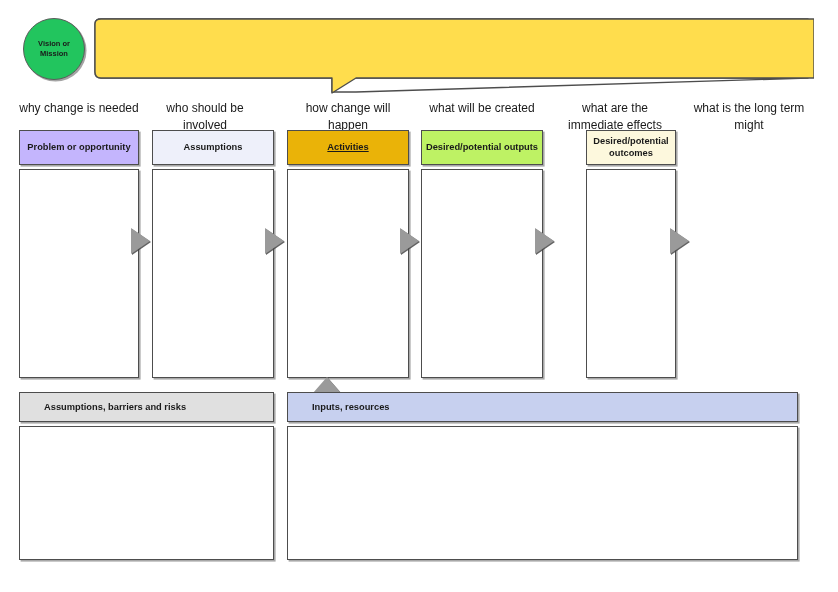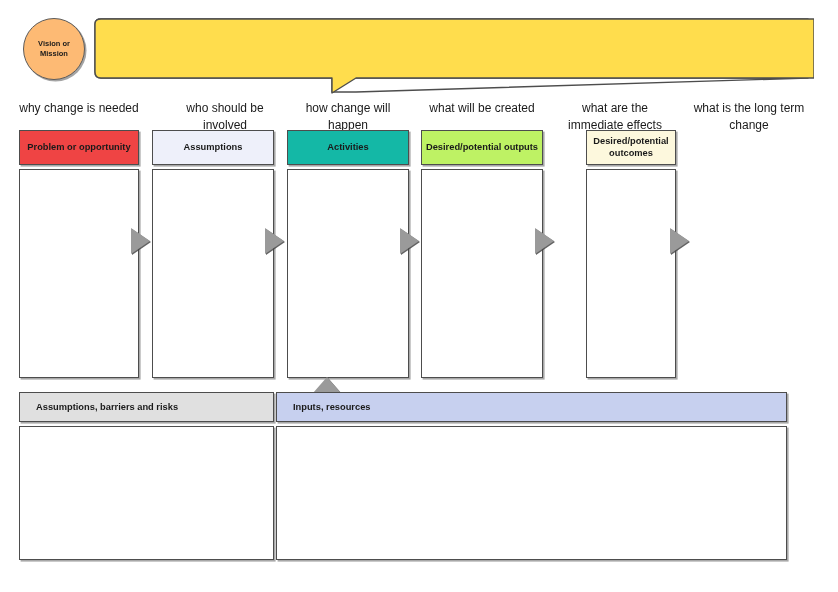--- a/index.html
+++ b/index.html
@@ -23,21 +23,21 @@
   }
 
   
   .vision-circle {
     position: absolute;
     left: 23px;
     top: 18px;
     width: 62px;
     height: 62px;
     border-radius: 50%;
-    background: #fdba74;
+    background: #22c55e;
     border: 1.4px solid #5c5c5c;
     box-sizing: border-box;
     display: flex;
     align-items: center;
     justify-content: center;
     text-align: center;
     font-size: 7.5px;
     font-weight: bold;
     color: #1a1a1a;
     line-height: 1.35;
@@ -131,21 +131,21 @@
   .bottom-head {
     position: relative;
     height: 30px;
     border: 1.4px solid #4d4d4d;
     box-sizing: border-box;
     display: flex;
     align-items: center;
     font-size: 9.3px;
     font-weight: bold;
     color: #1a1a1a;
-    padding-left: 16px;
+    padding-left: 24px;
     box-shadow: 1.6px 1.6px 0 rgba(110,110,110,0.6);
   }
   .bottom-body {
     position: relative;
     margin-top: 4px;
     height: 134px;
     border: 1.4px solid #4d4d4d;
     box-sizing: border-box;
     background: #ffffff;
     box-shadow: 1.6px 1.6px 0 rgba(110,110,110,0.6);
@@ -181,48 +181,48 @@
     <svg class="banner-svg" width="726" height="78" viewBox="0 0 726 78">
       <path d="M7,6 Q7,1 13,1 L720,1 L720,60 L244,60 L244,74 L268,74 L720,60 L720,60
                L268,74 L244,74 L244,60 L13,60 Q7,60 7,54 Z" fill="#ffdd4d" stroke="#4d4d4d" stroke-width="1.4" stroke-linejoin="round"></path>
       <path d="M7,6 Q7,1 13,1 L726,1 L726,60 L268,60 L244,75 L244,60 L13,60 Q7,60 7,54 Z" fill="#ffdd4d" stroke="#4d4d4d" stroke-width="1.4" stroke-linejoin="round"></path>
     </svg>
     <div class="banner-text"></div>
   </div>
 
   <div class="caption" style="left:19px;width:120px;">why change
 is needed</div>
-  <div class="caption" style="left:164px;width:122px;">who should
+  <div class="caption" style="left:144px;width:122px;">who should
 be involved</div>
   <div class="caption" style="left:287px;width:122px;">how change
 will happen</div>
   <div class="caption" style="left:421px;width:122px;">what will be
 created</div>
   <div class="caption" style="left:554px;width:122px;">what are the
 immediate effects</div>
   <div class="caption" style="left:688px;width:122px;">what is the long
-term change</div>
+term might</div>
 
   <div class="col" style="left:19px;width:120px;">
-    <div class="col-head" style="background:#ef4444;">
+    <div class="col-head" style="background:#c4b5fd;">
       <span>Problem or
 opportunity</span>
     </div>
     <div class="col-body"></div>
   </div>
 
   <div class="col" style="left:152px;width:122px;">
     <div class="col-head" style="background:#eef0fa;">
       <span>Assumptions</span>
     </div>
     <div class="col-body"></div>
   </div>
 
   <div class="col" style="left:287px;width:122px;">
-    <div class="col-head" style="background:#14b8a6;">
+    <div class="col-head" style="background:#eab308;text-decoration:underline;">
       <span>Activities</span>
     </div>
     <div class="col-body"></div>
   </div>
 
   <div class="col" style="left:421px;width:122px;">
     <div class="col-head" style="background:#bef264;">
       <span>Desired/potential
 outputs</span>
     </div>
@@ -246,20 +246,20 @@
 
   <div class="arrow-up"></div>
 
   <div class="bottom" style="left:19px;width:255px;">
     <div class="bottom-head" style="background:#e0e0e0;">
       <span>Assumptions, barriers and risks</span>
     </div>
     <div class="bottom-body"></div>
   </div>
 
-  <div class="bottom" style="left:276px;width:511px;">
+  <div class="bottom" style="left:287px;width:511px;">
     <div class="bottom-head" style="background:#c7d0ef;">
       <span>Inputs, resources</span>
     </div>
     <div class="bottom-body"></div>
   </div>
 
 </div>
 
 </body></html>

